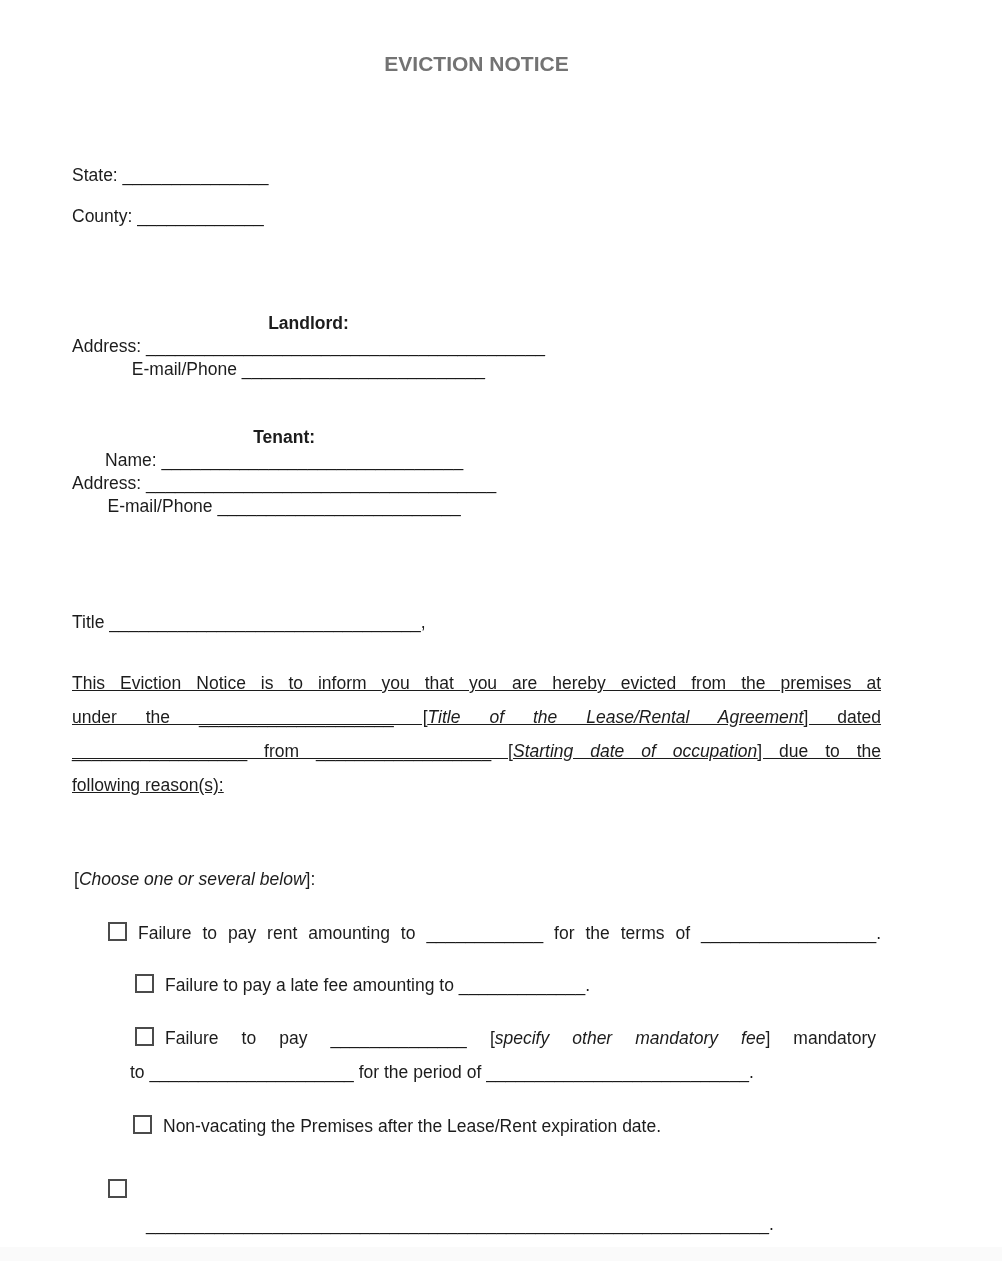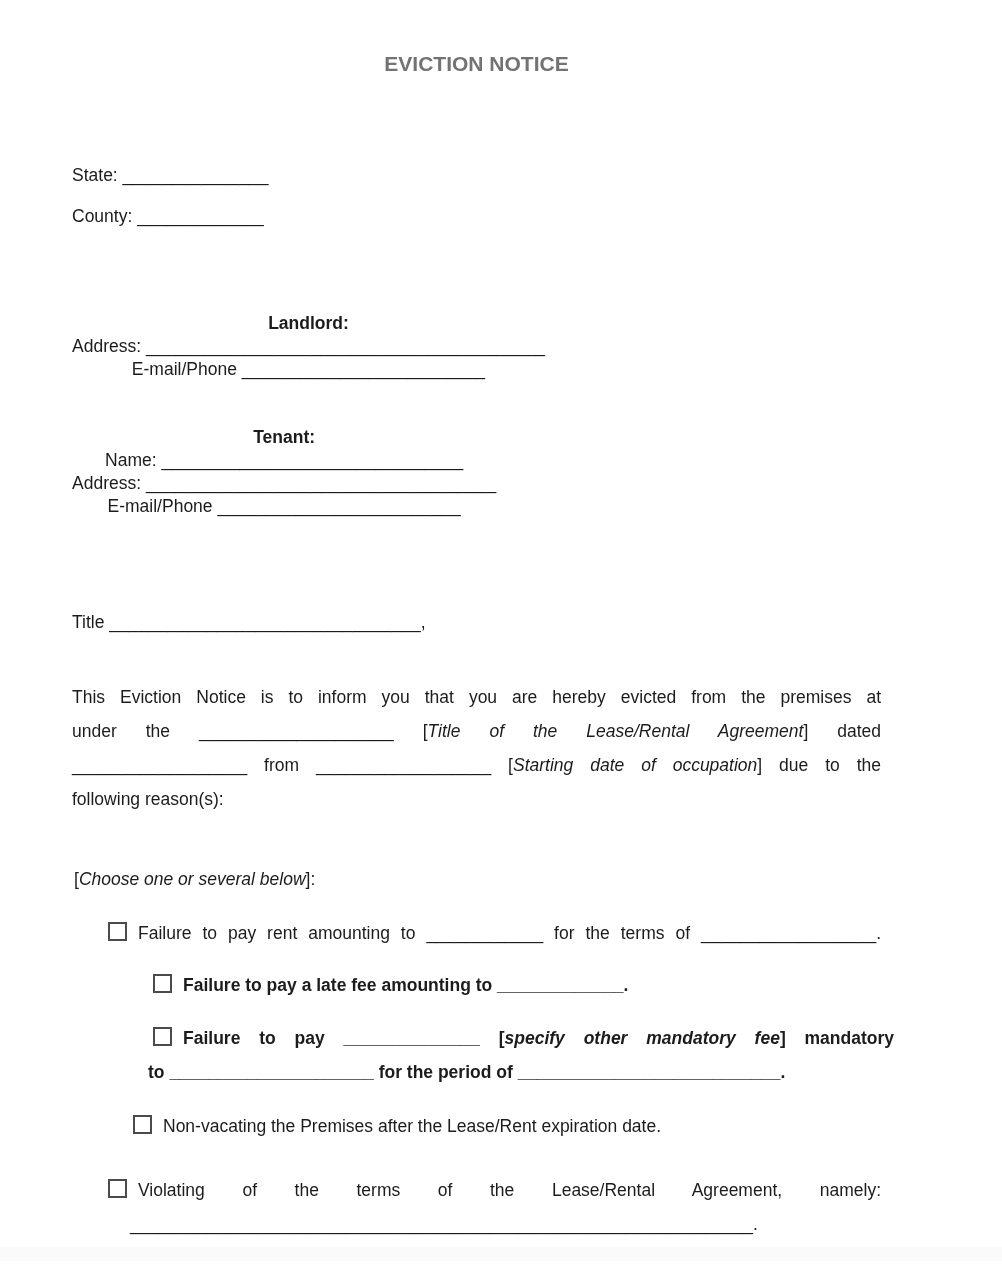--- a/index.html
+++ b/index.html
@@ -30,31 +30,31 @@
   }
 
   .meta { top: 155px; left: 72px; line-height: 41px; }
   .sec  { left: 72px; line-height: 23px; text-align: center; }
   .sec-landlord { top: 312px; }
   .sec-tenant   { top: 426px; }
   .sec .head { font-weight: 700; }
 
   .dear { top: 605px; left: 72px; line-height: 34px; }
 
-  .body-par { top: 680px; left: 72px; width: 809px; line-height: 34px; }
+  .body-par { top: 666px; left: 72px; width: 809px; line-height: 34px; text-decoration: underline; }
 
   .choose { top: 862px; left: 74px; line-height: 34px; }
 
   .just { text-align: justify; text-align-last: justify; }
 
   .cb-item { position: absolute; line-height: 34px; }
   .ind1 { left: 108px; width: 773px; }
-  .ind2 { left: 148px; width: 746px; font-weight: bold; }
+  .ind2 { left: 130px; width: 746px; }
   .ind2 .cbx { margin-left: 5px; }
-  .ind1 .cont { margin-left: 22px; }
+  .ind1 .cont { margin-left: 38px; }
   .cb-0 { top: 916px; }
   .cb-1 { top: 968px; }
   .cb-2 { top: 1021px; }
   .cb-3 { top: 1109px; margin-left: 25px; }
   .cb-4 { top: 1173px; }
 
   .cbx {
     display: inline-block;
     width: 15px; height: 15px;
     border: 2px solid #4b4b4b;
@@ -115,20 +115,20 @@
         <div><span class="cbx"></span><span>Failure to pay a late fee amounting to _____________.</span></div>
       </div>
       <div class="cb-item cb-2 ind2">
         <div class="just"><span class="cbx"></span><span>Failure to pay ______________ [</span><span class="it">specify other mandatory fee</span><span>] mandatory</span></div>
         <div class="cont"><span>to _____________________ for the period of ___________________________.</span></div>
       </div>
       <div class="cb-item cb-3 ind1">
         <div><span class="cbx"></span><span>Non-vacating the Premises after the Lease/Rent expiration date.</span></div>
       </div>
       <div class="cb-item cb-4 ind1">
-        <div class="just"><span class="cbx"></span><span>Violating of the terms of the Lease/Rental Agreement, namely:</span></div>
+        <div class="just"><span class="cbx"></span></div>
         <div class="cont"><span>________________________________________________________________.</span></div>
       </div>
     </div>
 
   <div class="abs page-edge"></div>
 
 </div>
 
 </body></html>

